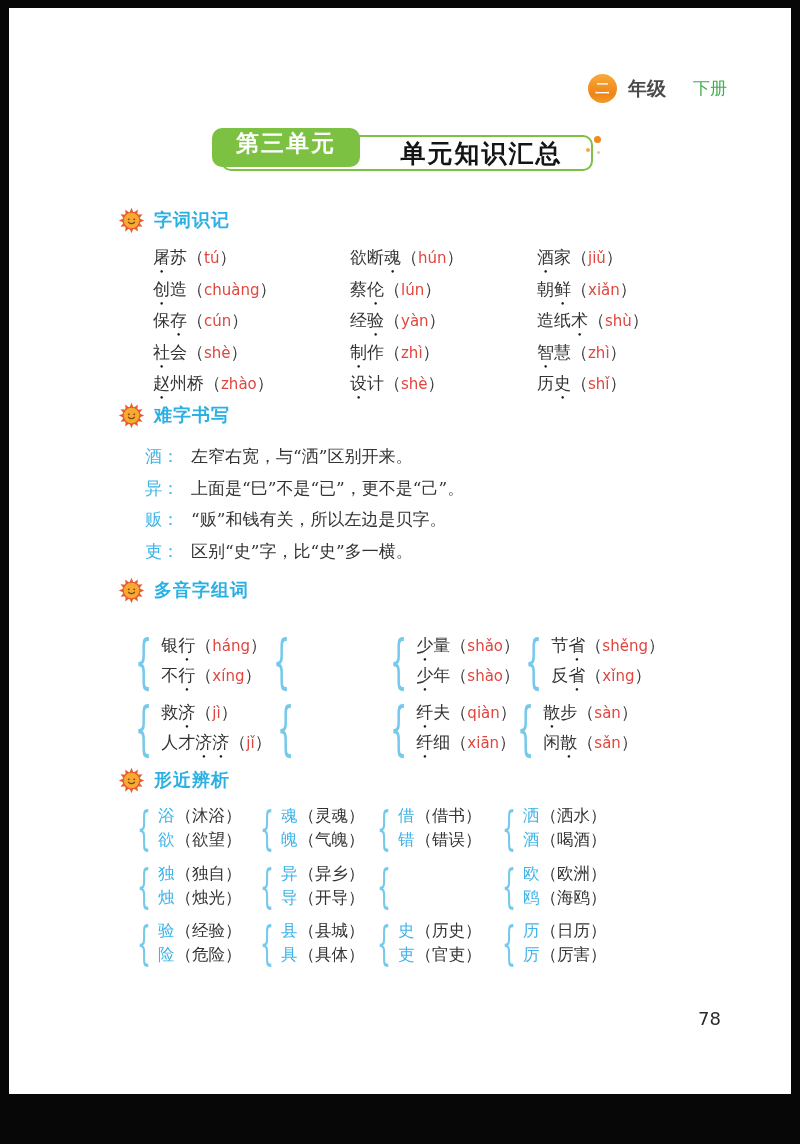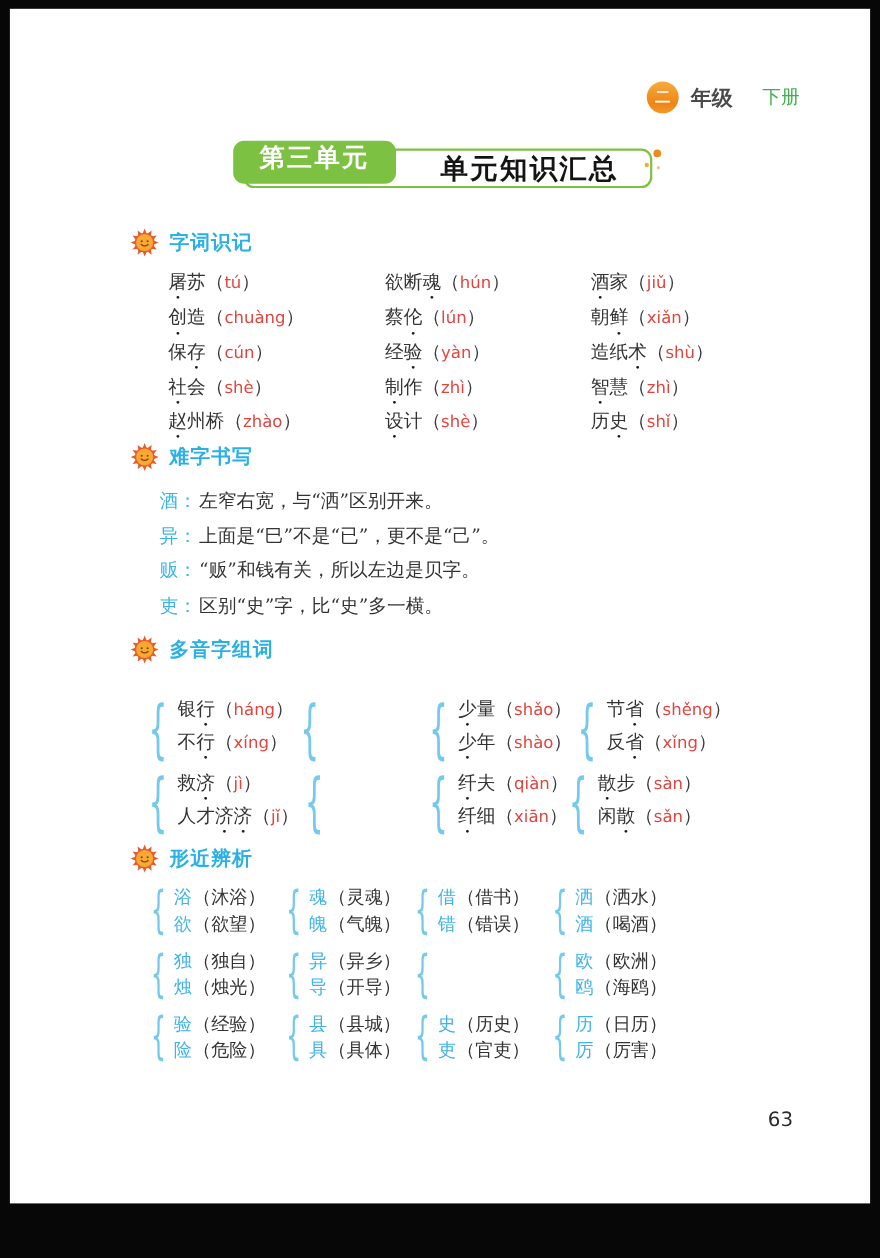--- a/index.html
+++ b/index.html
@@ -35,21 +35,21 @@
   .par{color:#3a3a3a}
 
   
   .wcol{position:absolute;top:238px}
   .witem{height:31.6px;line-height:22px;font-size:17px;white-space:nowrap}
 
   
   .nz{position:absolute;left:136px;top:433px}
   .nzline{height:31.5px;line-height:31.5px;font-size:17px;white-space:nowrap}
   .nzchar{color:#3eb3e8}
-  .nztext{color:#333;margin-left:2px}
+  .nztext{color:#333;margin-left:12px}
 
   
   .pg{position:absolute;display:flex;align-items:center;height:62px}
   .pbrace{font-family:"DejaVu Sans",sans-serif;font-size:54px;font-weight:normal;color:#74c9ec;display:inline-block;line-height:1;transform:scale(.5,1.08);transform-origin:left center;margin-right:-8px}
   .pline{height:30px;line-height:24px;font-size:17px;white-space:nowrap}
 
   
   .sg{position:absolute;display:flex;align-items:center;height:50px}
   .sbrace{font-family:"DejaVu Sans",sans-serif;font-size:44px;color:#74c9ec;display:inline-block;line-height:1;transform:scale(.5,1.05);transform-origin:left center;margin-right:-7px}
   .sline{height:24.5px;line-height:24.5px;font-size:16.5px;white-space:nowrap}
@@ -290,15 +290,15 @@
   </div>
     </div>
   <div class="sg" style="left:493px;top:910px">
       <span class="sbrace">{</span>
       <div>
     <div class="sline"><span class="schar">历</span><span class="sword">（日历）</span></div>
     <div class="sline"><span class="schar">厉</span><span class="sword">（厉害）</span></div>
   </div>
     </div>
 
-  <div class="pageno">63</div>
+  <div class="pageno">78</div>
 
 </div>
 
 </body></html>

